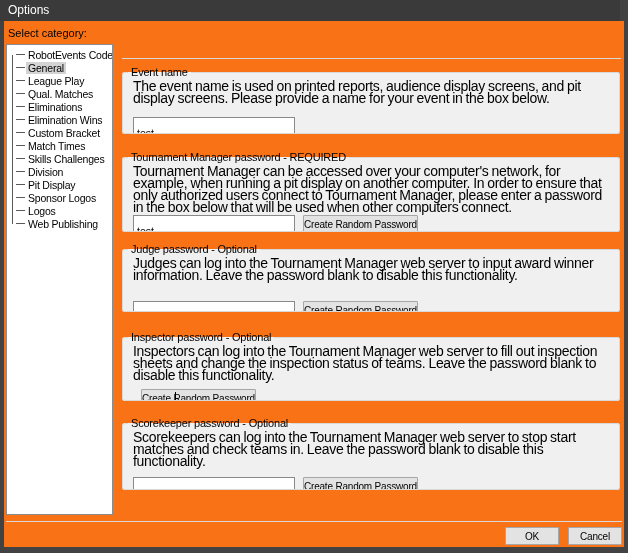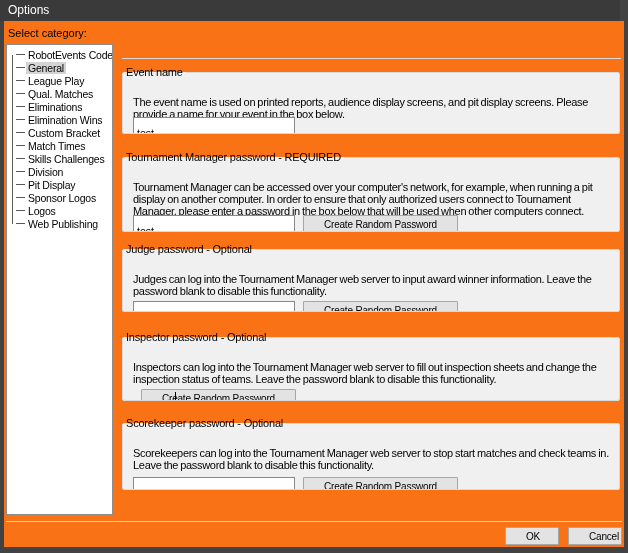--- a/index.html
+++ b/index.html
@@ -38,51 +38,51 @@
     color:#000;letter-spacing:-0.2px;
   }
   .heading-sep{position:absolute;left:118px;top:37px;width:499px;height:1px;background:#d8d8d8;}
   fieldset.group{
     position:absolute;left:118px;width:498px;margin:0;padding:0;
     border:1px solid #d9d9d9;border-radius:3px;background:#f0f0f0;
     box-sizing:border-box;overflow:hidden;
   }
   fieldset.group legend{
     font-size:11px;letter-spacing:-0.2px;color:#000;
-    padding:0 3px;
+    margin-left:5px;padding:0 3px;
   }
   .g1{top:45px;height:68px;}
   .g2{top:130px;height:81px;}
   .g3{top:222px;height:69px;}
   .g4{top:310px;height:70px;}
   .g5{top:396px;height:73px;}
   .desc{
-    position:absolute;left:10px;right:10px;top:18px;
-    font-size:11px;line-height:12px;letter-spacing:-0.3px;word-spacing:-0.6px;
+    position:absolute;left:10px;right:10px;top:2px;
+    font-size:14px;line-height:12px;letter-spacing:-0.3px;word-spacing:-0.6px;
     color:#000;
   }
   .input-row{position:absolute;left:10px;right:10px;display:flex;gap:8px;align-items:flex-start;}
   .g1 .input-row{top:39px;}
   .g2 .input-row{top:52px;}
   .g3 .input-row{top:46px;}
   .g4 .input-row{top:46px;}
   .g5 .input-row{top:48px;}
   .textbox{
     width:162px;height:32px;box-sizing:border-box;
     border:1px solid #898989;background:#ffffff;
     font-family:"Liberation Sans",sans-serif;font-size:10.5px;
     padding:0 3px;outline:none;
   }
   .textbox.focused{border:2px solid #3c8fd9;}
   .input-wrap{position:relative;display:inline-block;}
   .text-cursor{position:absolute;left:42px;top:3px;width:1px;height:10px;background:#000;}
   .btn{
     height:18px;box-sizing:border-box;background:#e3e3e3;
     border:1px solid #a6a6a6;font-family:"Liberation Sans",sans-serif;
-    font-size:10px;letter-spacing:-0.2px;color:#000;padding:0 20px;
+    font-size:10px;letter-spacing:-0.2px;color:#000;padding:0 0;
     border-radius:1px;
   }
   .footer-sep{position:absolute;left:2px;right:2px;top:500px;height:1px;background:#d9d9d9;}
   .footer-btn{position:absolute;top:506px;width:54px;height:18px;}
   .ok-btn{left:501px;}
   .cancel-btn{left:564px;}
 </style>
 </head>
 <body>
 

